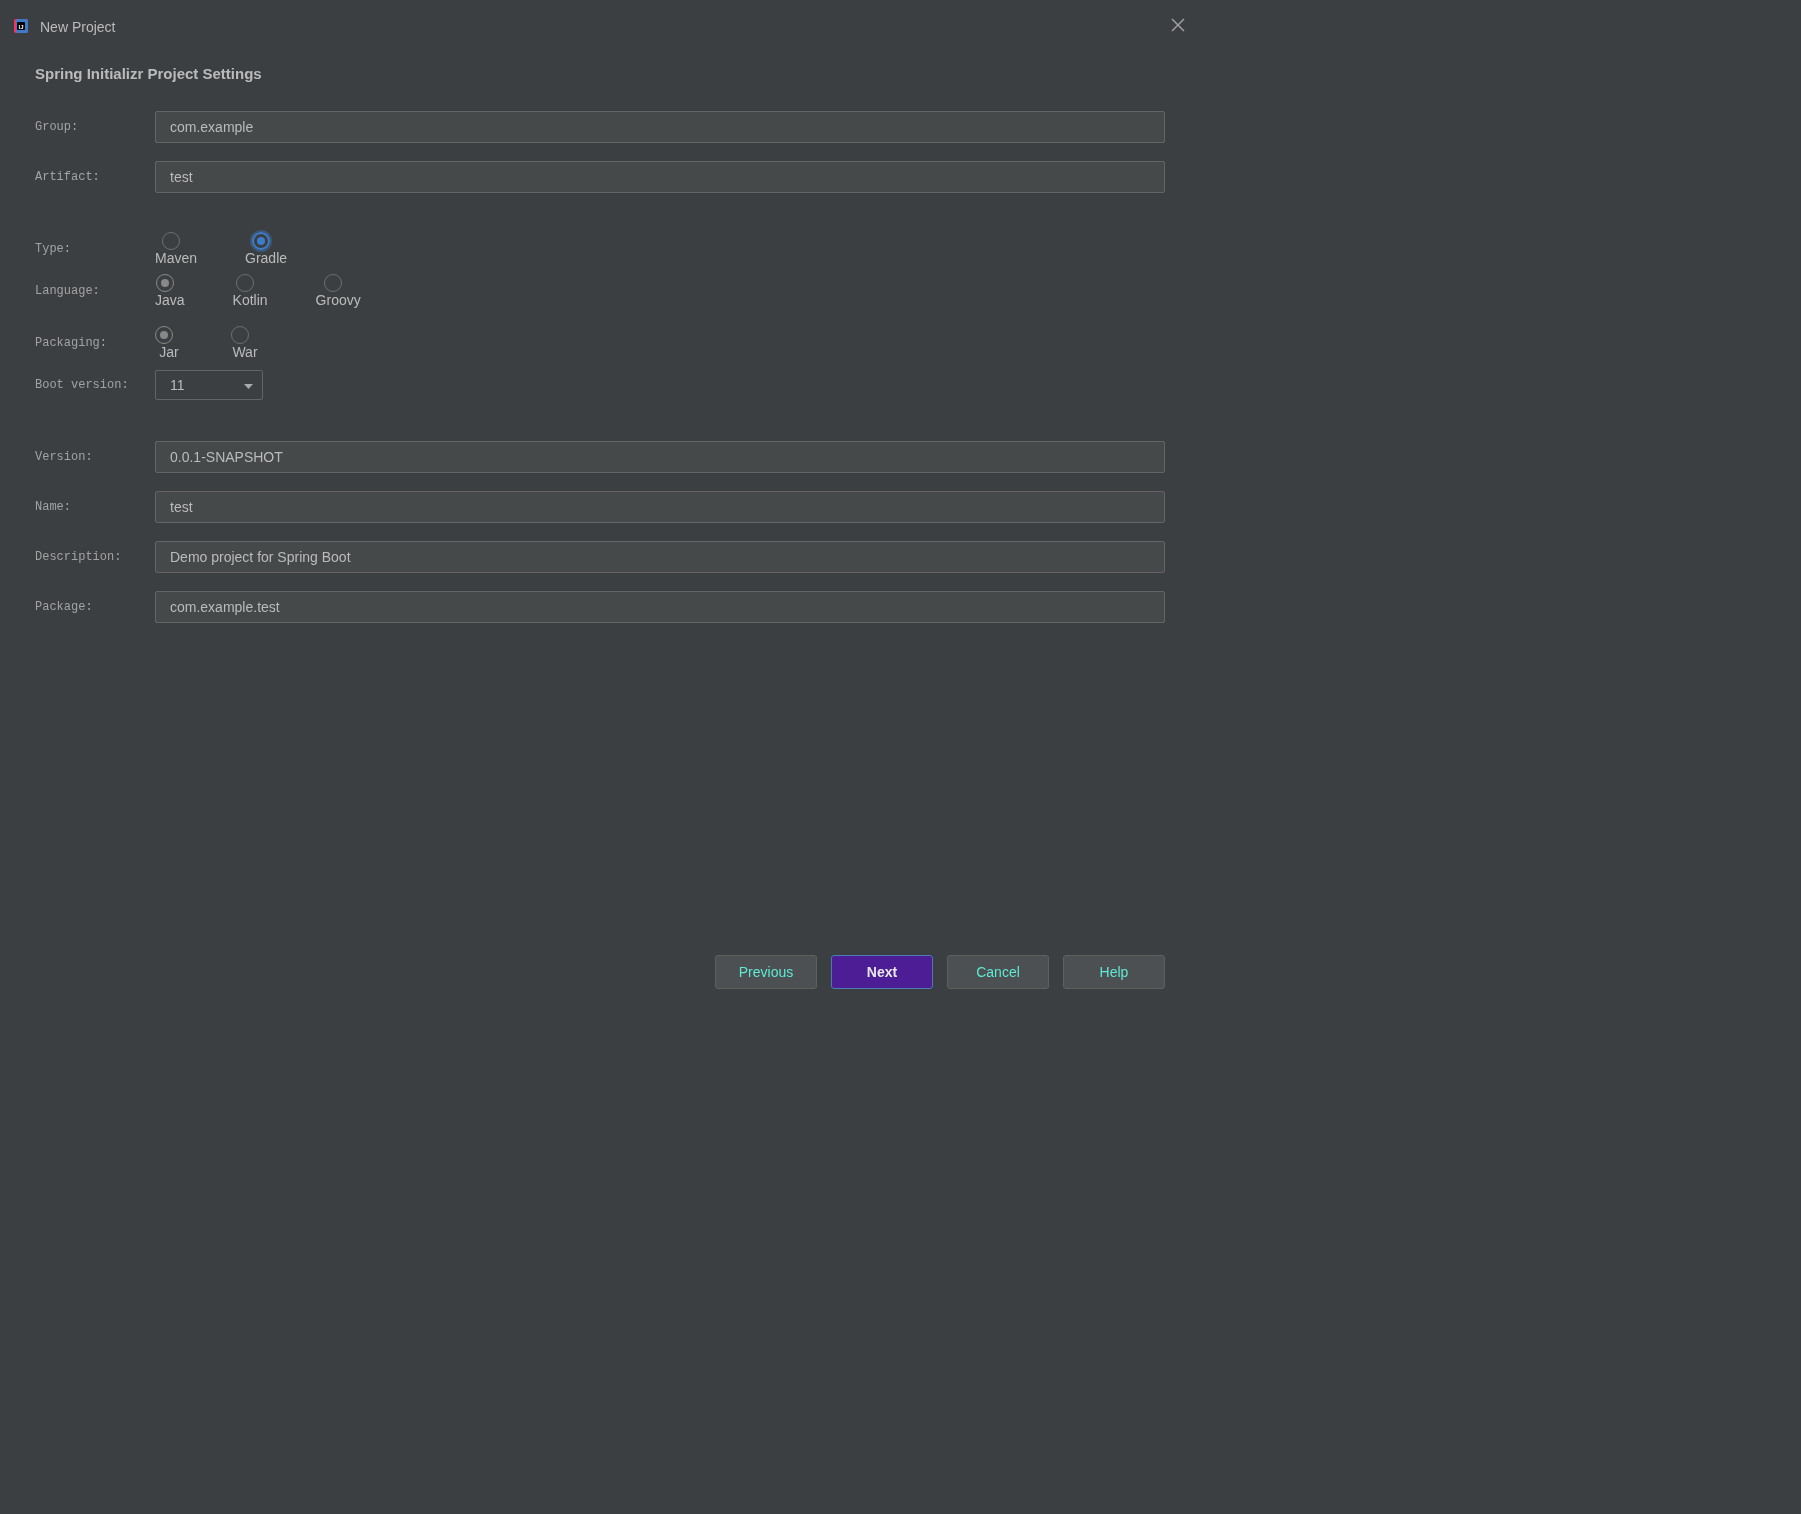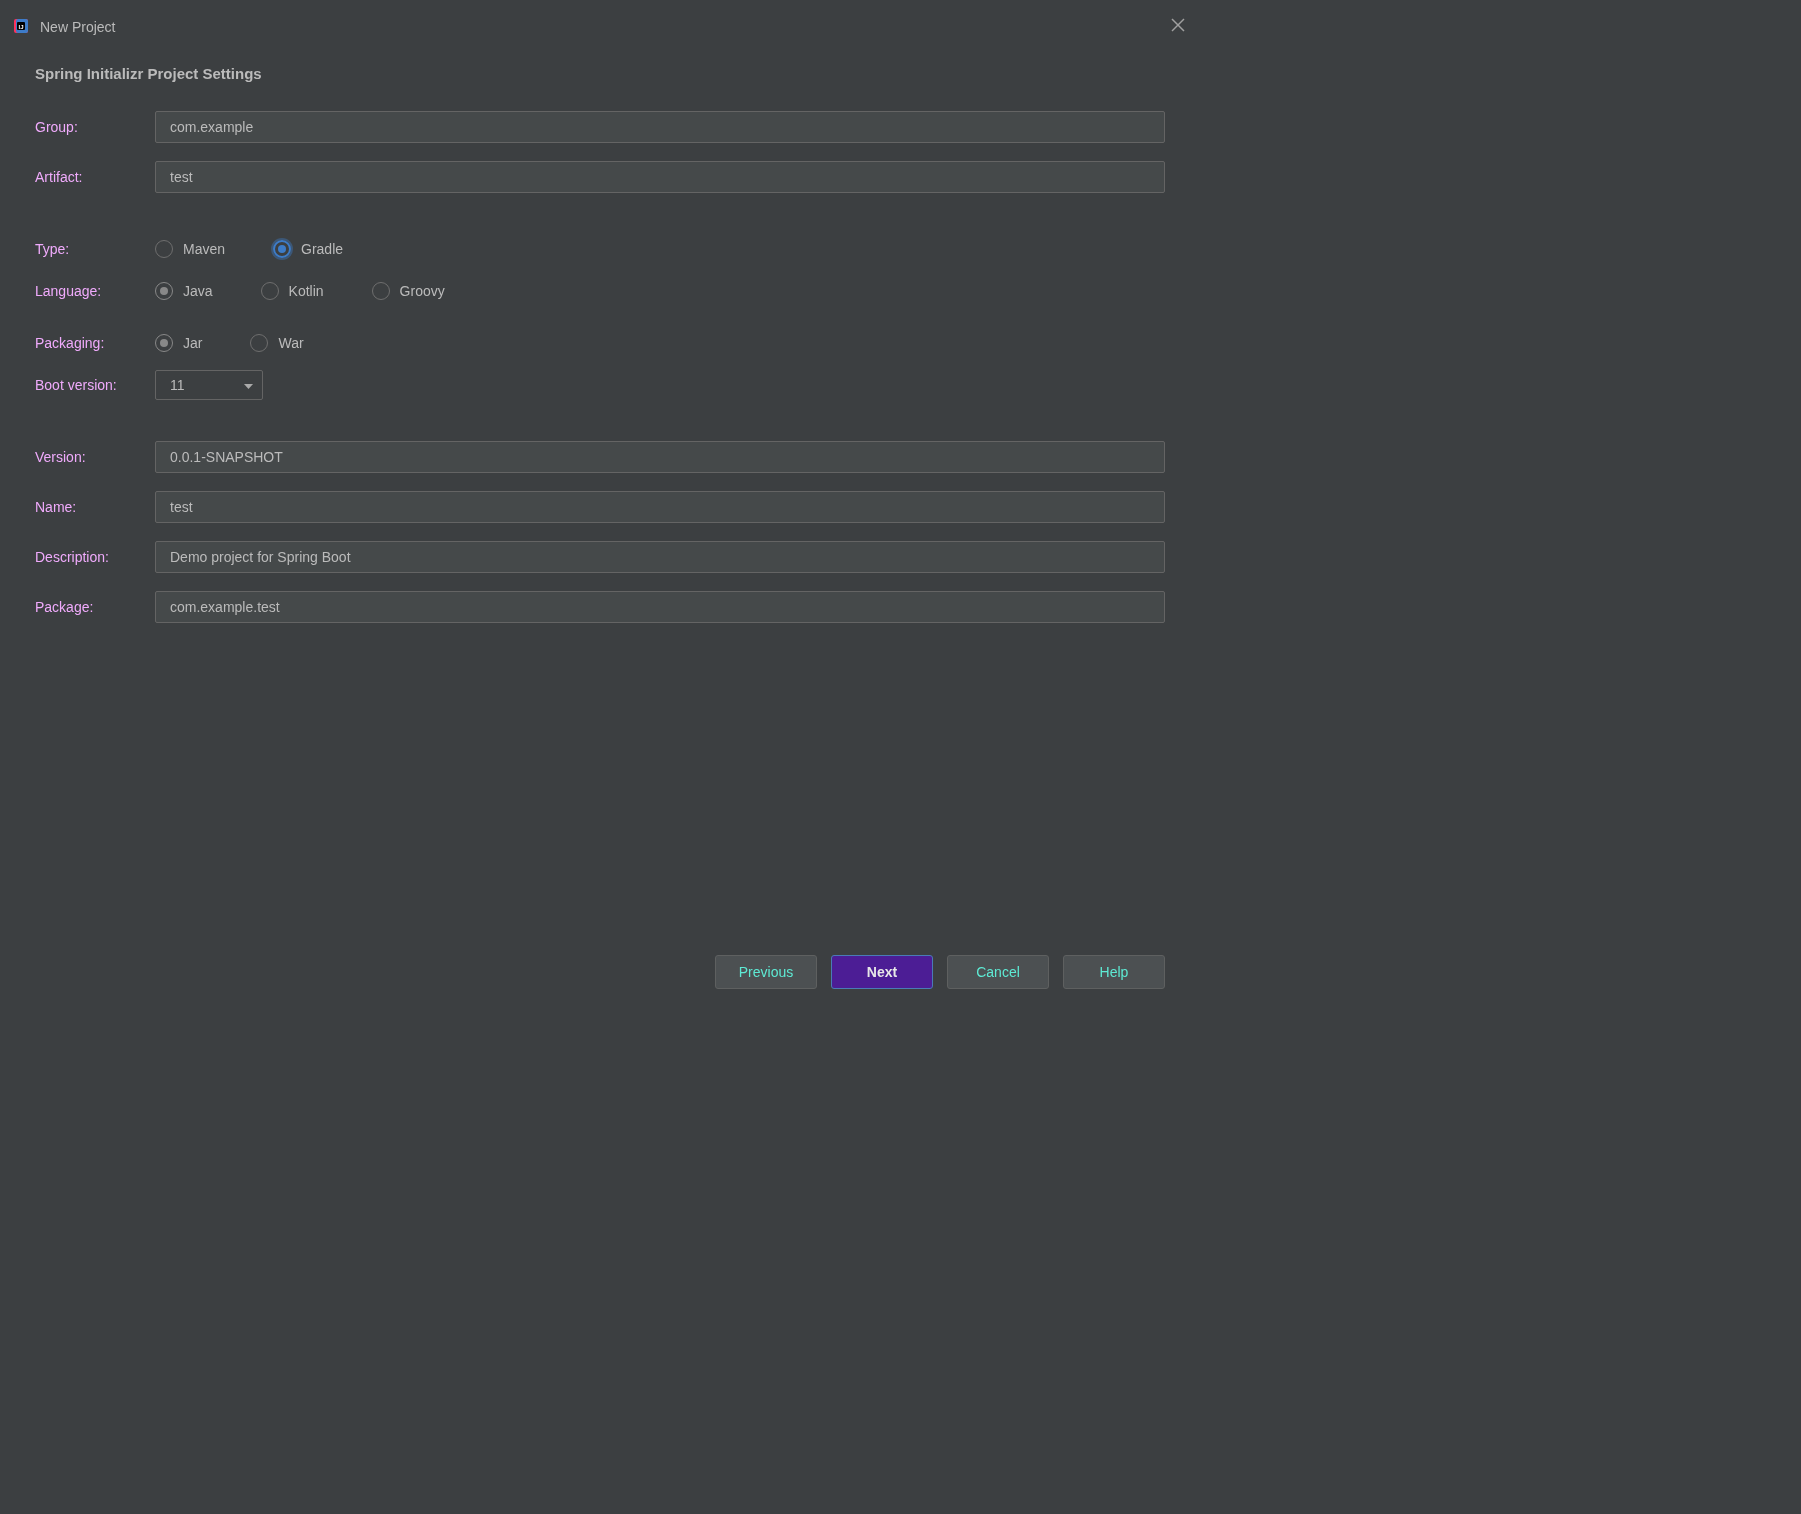--- a/index.html
+++ b/index.html
@@ -65,23 +65,24 @@
       display: flex;
       align-items: center;
       margin-bottom: 16px;
       min-height: 34px;
     }
     .form-row.tight {
       margin-bottom: 8px;
     }
     .form-label {
       width: 120px;
-      color: #f0abfc;
-      font-size: 14px;
+      color: #a3a3a3;
+      font-size: 12px;
       flex-shrink: 0;
+      font-family: Liberation Mono, monospace;
     }
     .text-input {
       flex: 1;
       background: #45494a;
       border: 1px solid #646464;
       color: #bbbbbb;
       padding: 7px 14px;
       font-size: 14px;
       font-family: inherit;
       outline: none;
@@ -90,20 +91,21 @@
     .radio-group {
       display: flex;
       gap: 0;
       align-items: center;
     }
     .radio-option {
       display: flex;
       align-items: center;
       margin-right: 48px;
       cursor: pointer;
+      flex-direction: column;
     }
     .radio-circle {
       width: 18px;
       height: 18px;
       border-radius: 50%;
       border: 1.5px solid #6e6e6e;
       margin-right: 10px;
       position: relative;
       display: flex;
       align-items: center;

